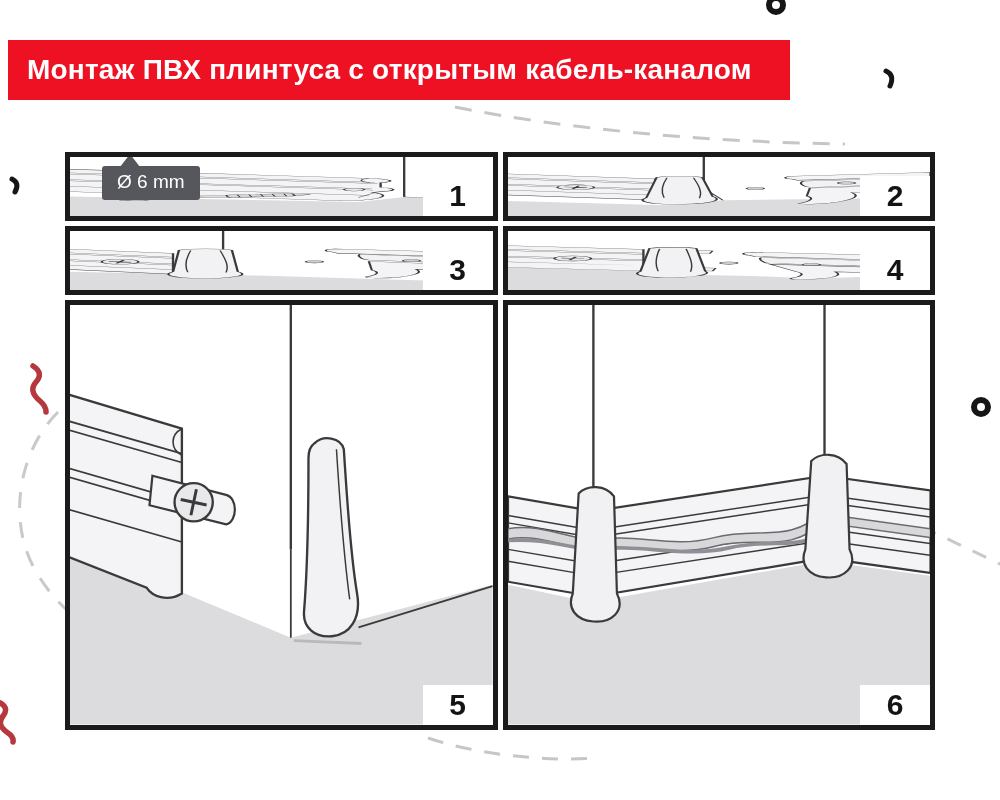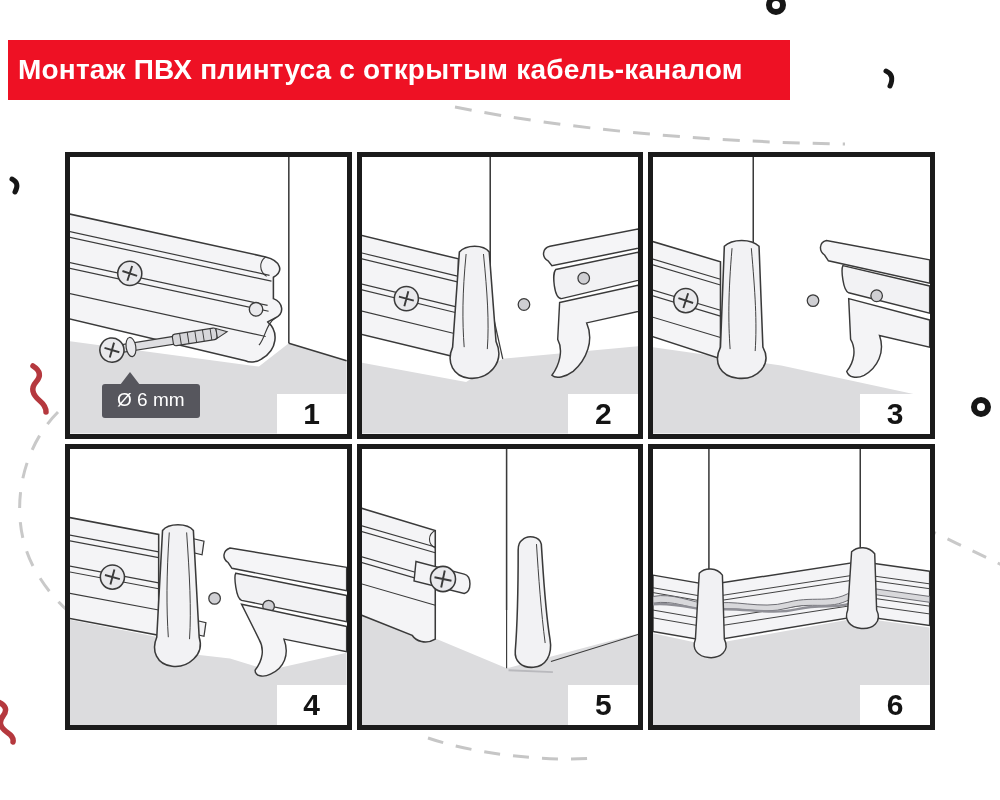--- a/index.html
+++ b/index.html
@@ -1,23 +1,23 @@
 <!DOCTYPE html>
 <html><head>
 <meta charset="utf-8">
 <style>
   html,body{margin:0;padding:0;background:#fff;}
   .stage{position:relative;width:1000px;height:800px;background:#ffffff;overflow:hidden;
          font-family:"Liberation Sans","DejaVu Sans",sans-serif;}
   .decor-layer{position:absolute;left:0;top:0;width:1000px;height:800px;pointer-events:none;}
   .banner{position:absolute;left:8px;top:40px;width:782px;height:60px;background:#ee1124;
           display:flex;align-items:center;}
-  .banner-title{color:#ffffff;font-size:28px;font-weight:700;padding-left:10px;letter-spacing:.2px;white-space:nowrap;}
+  .banner-title{color:#ffffff;font-size:28px;font-weight:700;padding-left:19px;letter-spacing:.2px;white-space:nowrap;}
   .grid{position:absolute;left:65px;top:152px;width:870px;height:578px;
-        display:grid;grid-template-columns:repeat(3,1fr);grid-template-rows:repeat(2,1fr);gap:5px;}
+        display:grid;grid-template-columns:repeat(2,1fr);grid-template-rows:repeat(2,1fr);gap:5px;}
   .panel{position:relative;border:5px solid #1b1b1b;background:#ffffff;overflow:hidden;}
   .panel svg{display:block;width:100%;height:100%;}
   .stepnum{position:absolute;right:0;bottom:0;width:70px;height:40px;background:#ffffff;
            display:flex;align-items:center;justify-content:center;
            font-size:30px;font-weight:700;color:#141414;}
   .badge{position:absolute;left:32px;bottom:16px;background:#56565d;color:#fff;
          font-size:19px;padding:5px 15px 7px 15px;border-radius:3px;}
   .badge::before{content:"";position:absolute;left:18px;top:-12px;
                  border-left:10px solid transparent;border-right:10px solid transparent;
                  border-bottom:13px solid #56565d;}

